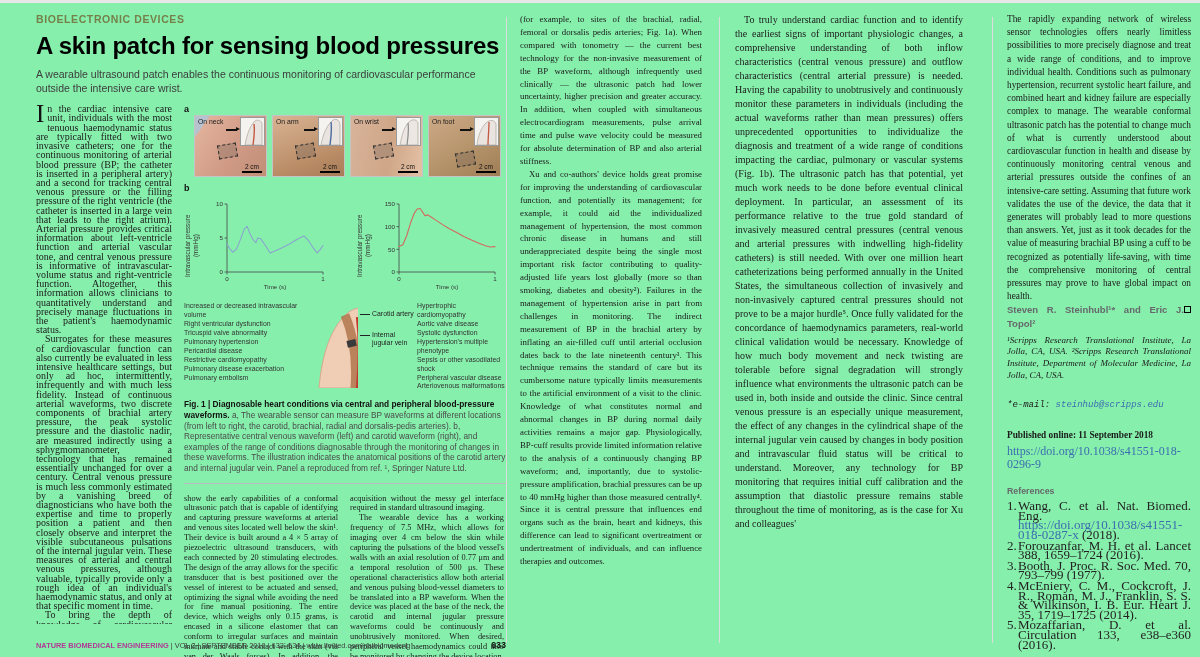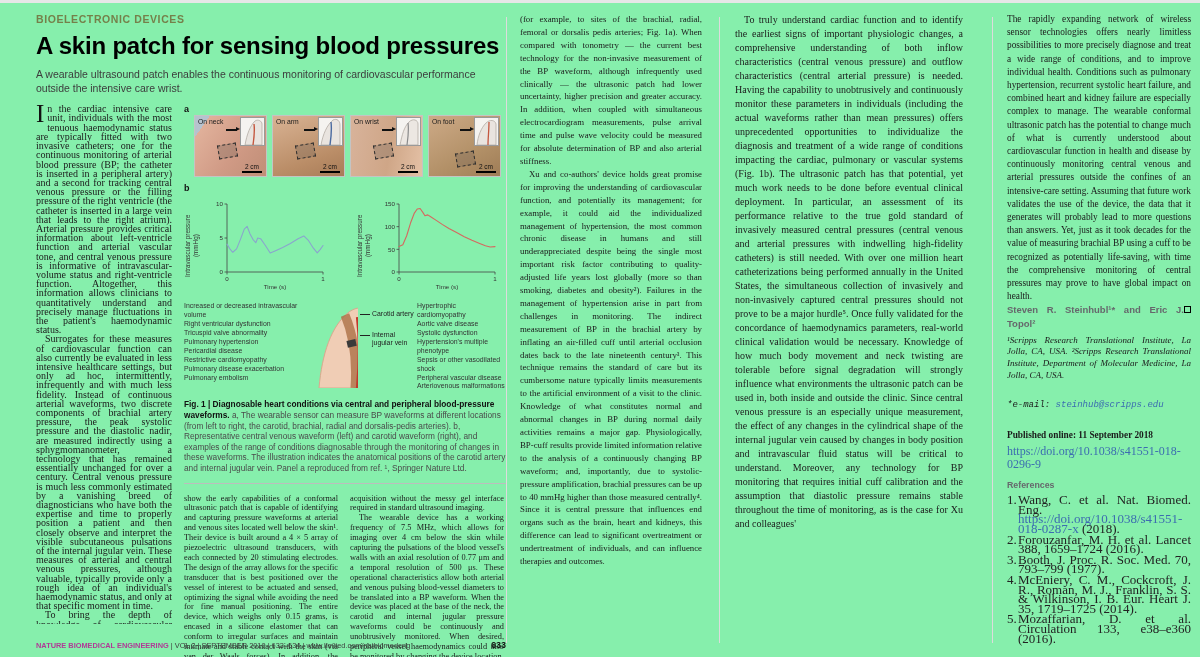--- a/index.html
+++ b/index.html
@@ -92,21 +92,21 @@
   
   .endbox { float:right; width:7px; height:7px; border:1.2px solid #000; margin-top:3px; }
   .affil-names { font-family:"Liberation Sans",sans-serif; font-weight:bold; font-size:9.5px;
                  color:#66686c; }
   .affil-text { font-style:italic; font-size:9px; line-height:11.6px; margin-top:5px; }
   .email-line { font-style:italic; font-size:9px; margin-top:18px;font-family:Liberation Mono, monospace; }
   .link { color:#3c6db0; text-decoration:none; }
   .published { font-weight:bold; font-size:9.3px; margin-top:17px; }
   .doi { font-size:12px; margin-top:2px; display:block; }
   .refs-heading { font-family:"Liberation Sans",sans-serif; font-weight:bold; font-size:8.8px;
-                  color:#66686c; margin-top:8px; }
+                  color:#66686c; margin-top:14px; }
   .refs { counter-reset:ref; font-size:13px; line-height:9.6px; margin-top:3px; color:#222; }
   .ref-row { counter-increment:ref; padding-left:11px; position:relative; margin-bottom:1px; }
   .ref-row::before { content:counter(ref) "."; position:absolute; left:0; }
 
   
   .footer { position:absolute; left:36px; bottom:7px; width:470px; display:flex;
             justify-content:space-between; align-items:baseline;
             font-family:"Liberation Sans",sans-serif; font-size:7.4px; color:#3e3e3e; }
   .journal-name { font-weight:bold; color:#b03a96; }
   .page-num { font-weight:bold; font-size:9px; color:#111;text-align:center; }

